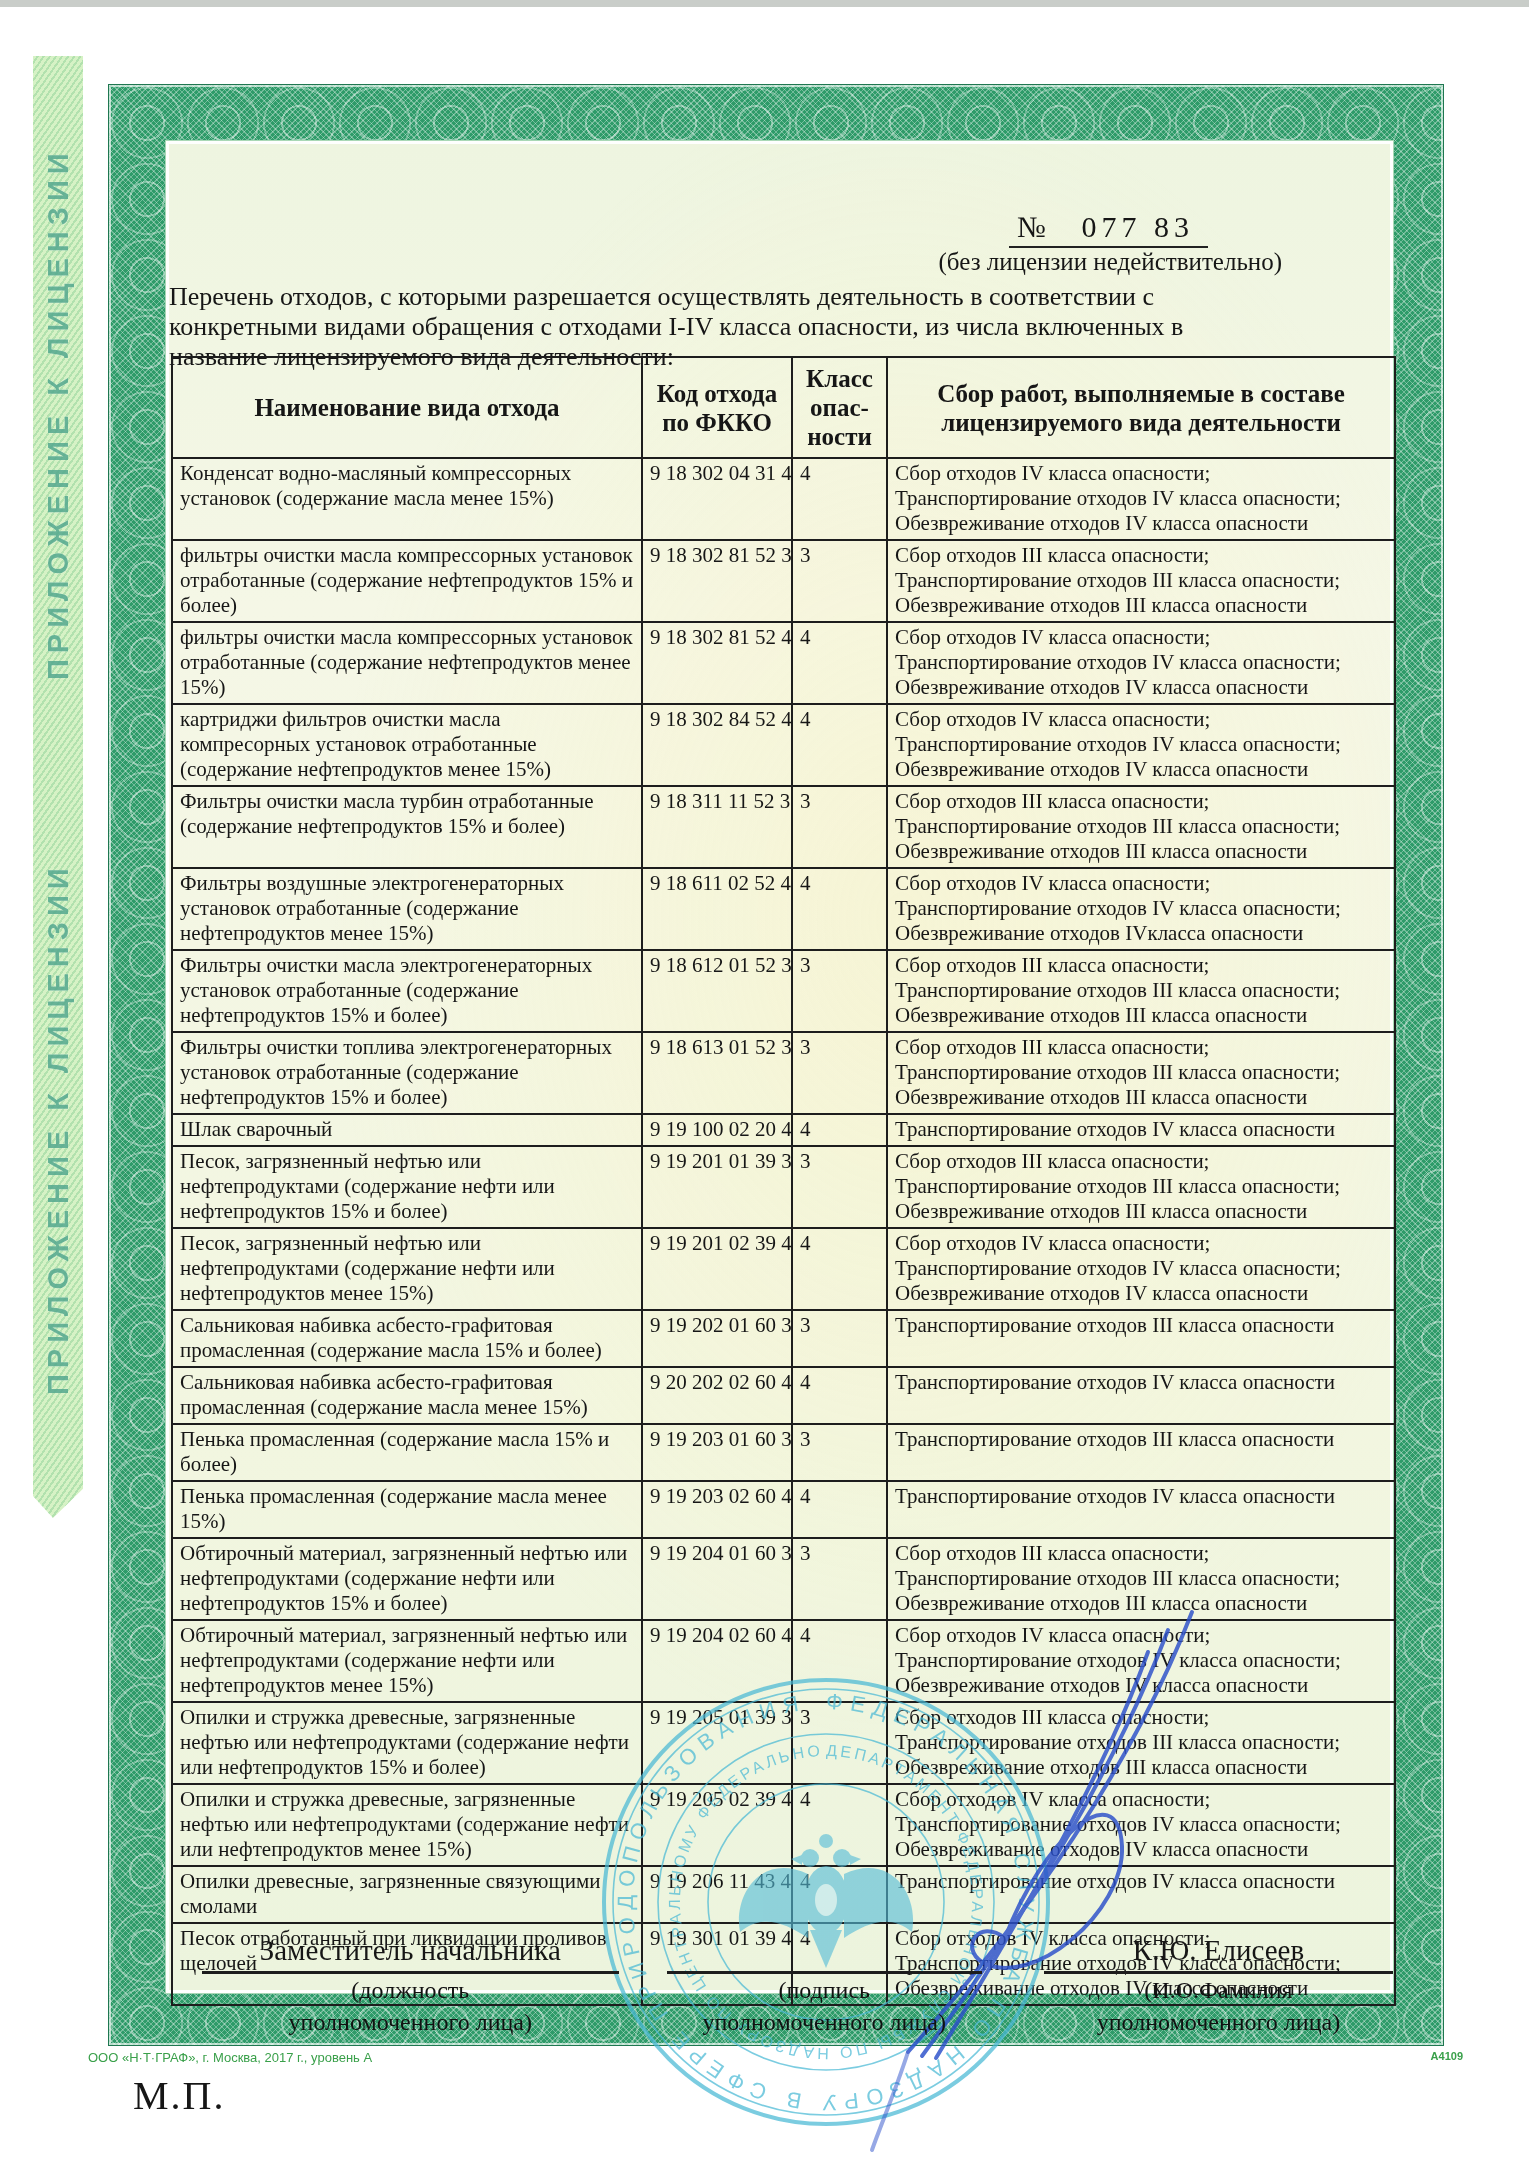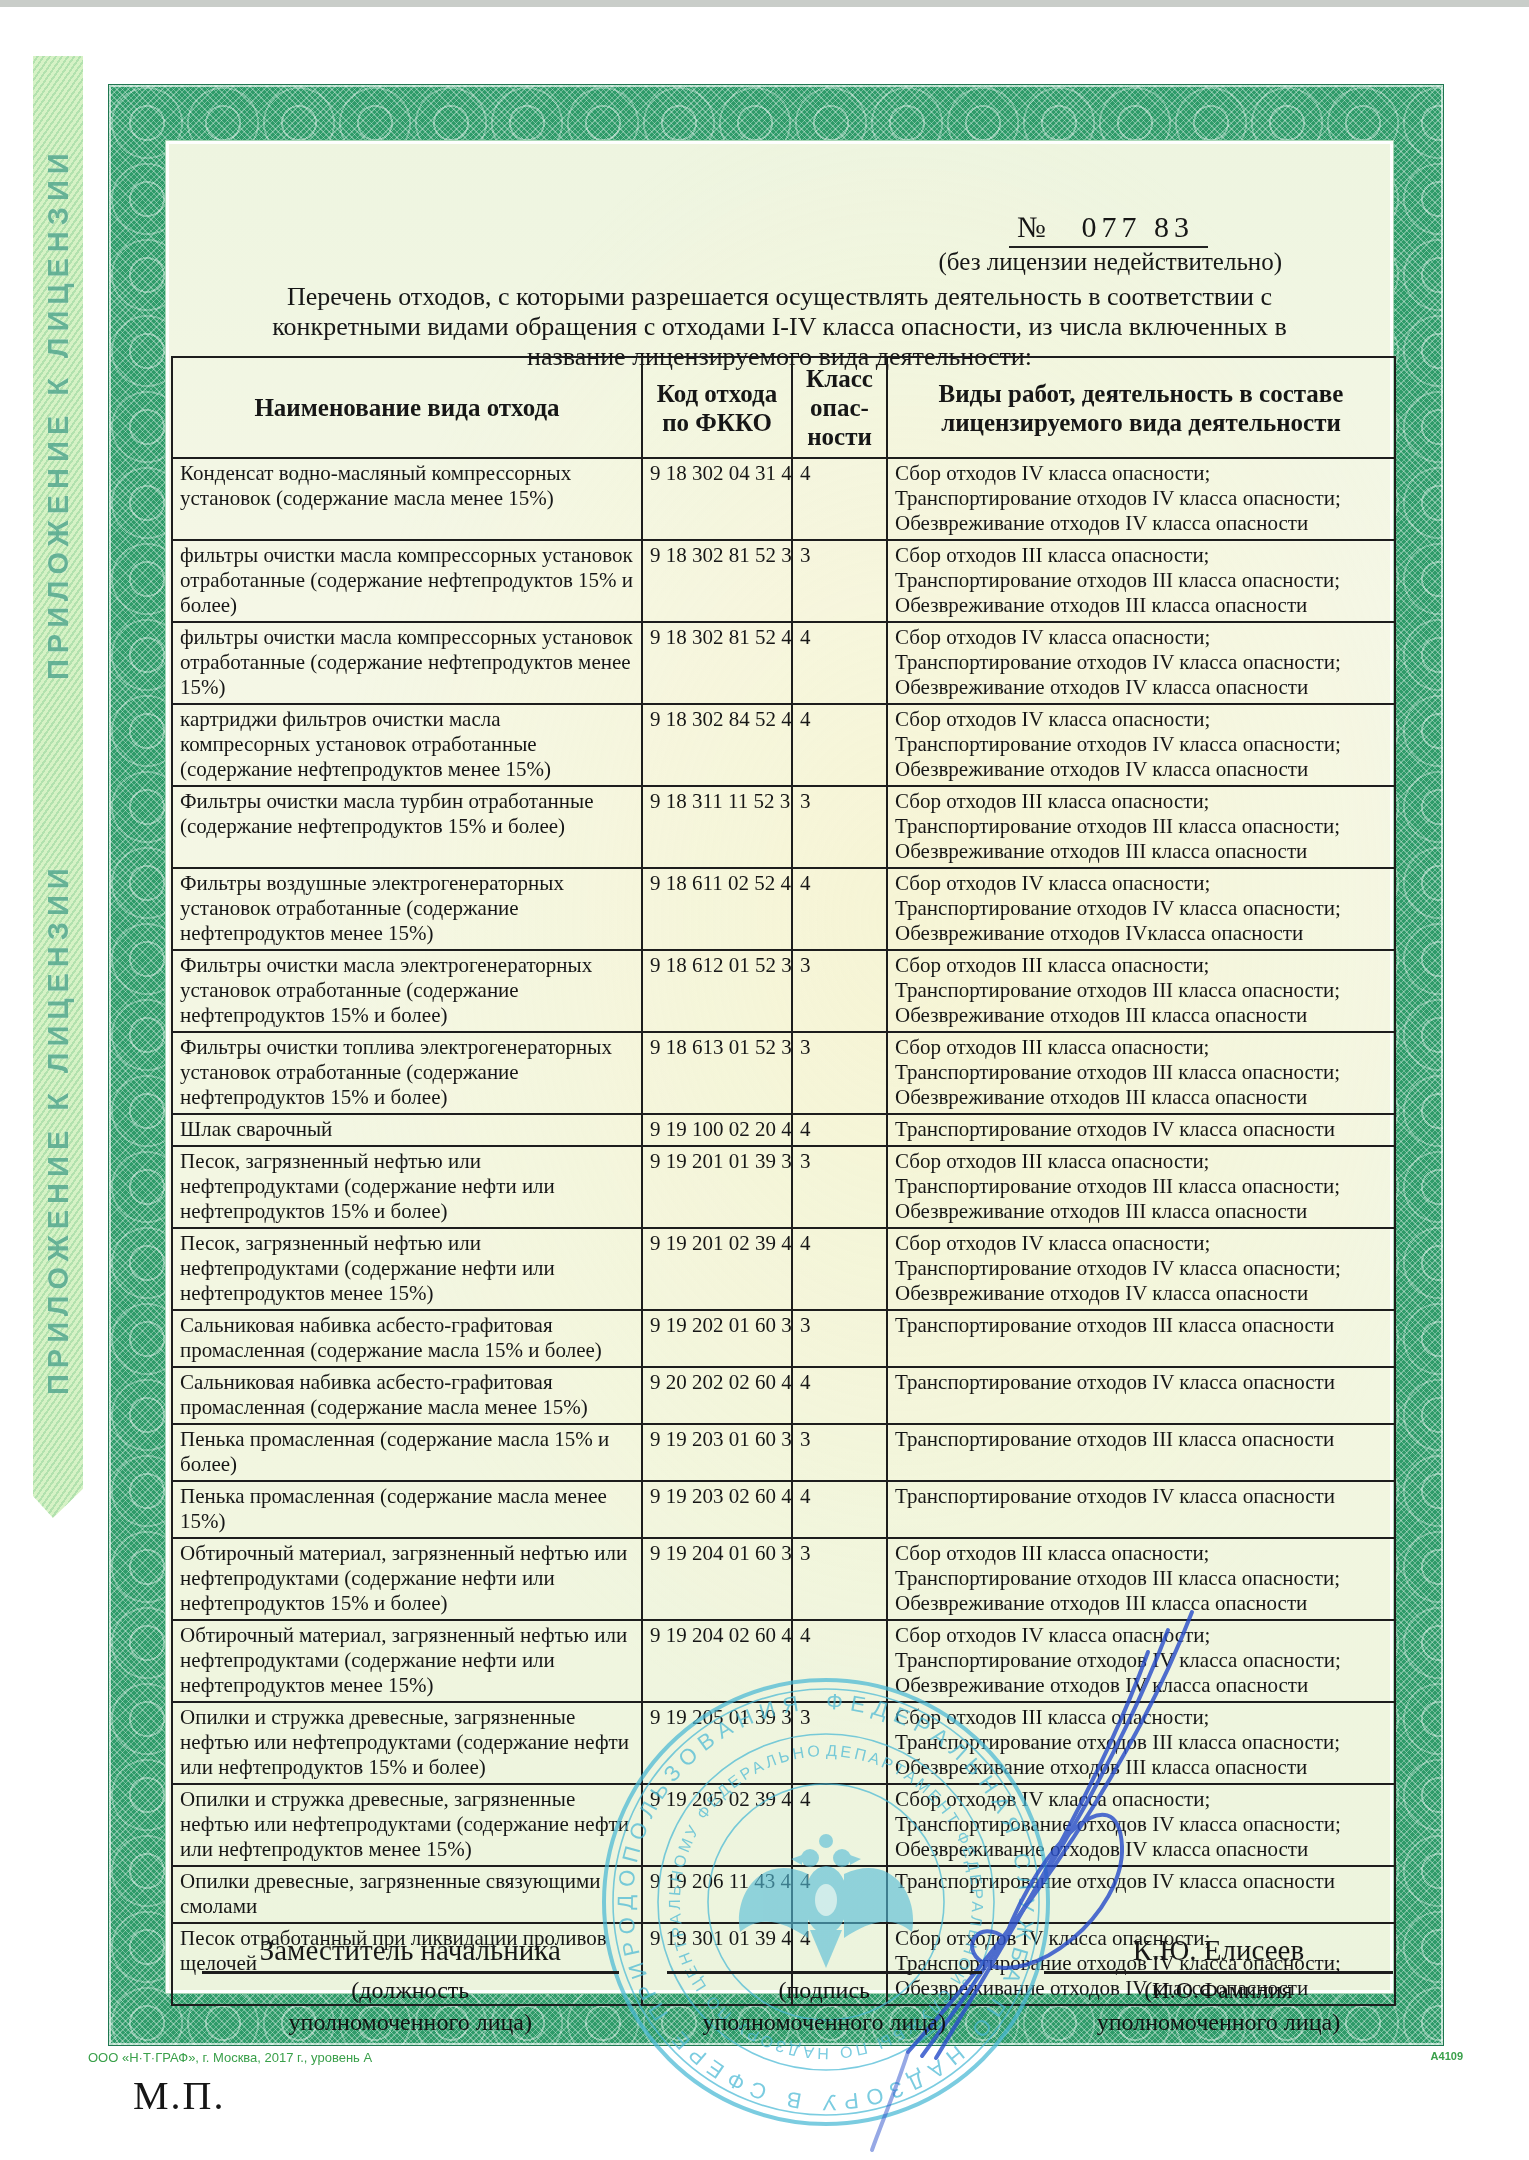--- a/index.html
+++ b/index.html
@@ -46,21 +46,21 @@
   }
 
   .number-line{
     position:absolute;top:66px;right:182px;
     font-size:30px;letter-spacing:2px;
     border-bottom:2px solid #222;padding:0 14px 2px 8px;white-space:nowrap;text-align:center;
   }
   .number-line .num{margin-left:34px;letter-spacing:5px;}
   .validity-note{position:absolute;top:104px;right:108px;font-size:25px;}
 
-  .doc-title{position:absolute;top:138px;left:0;right:0;text-align:center;font-size:26px;line-height:30px;}
+  .doc-title{position:absolute;top:138px;left:0;right:0;text-align:left;font-size:26px;line-height:30px;}
 
   table.waste{
     position:absolute;top:212px;left:2px;width:1223px;
     border-collapse:collapse;table-layout:fixed;
   }
   table.waste th,table.waste td{
     border:2px solid #1d1d1d;vertical-align:top;
     padding:2px 6px 3px 7px;font-size:21px;line-height:25px;
     overflow-wrap:break-word;
   }
@@ -125,21 +125,21 @@
         <col class="c-name">
           <col class="c-code">
           <col class="c-class">
           <col class="c-works">
       </colgroup>
       <thead>
         <tr>
           <th>Наименование вида отхода</th>
           <th>Код отхода по ФККО</th>
           <th>Класс опас-ности</th>
-          <th>Виды работ, деятельность в составе лицензируемого вида деятельности</th>
+          <th>Сбор работ, выполняемые в составе лицензируемого вида деятельности</th>
         </tr>
       </thead>
       <tbody>
           <tr>
             <td class="cell-name">Конденсат водно-масляный компрессорных установок (содержание масла менее 15%)</td>
             <td class="cell-code">9 18 302 04 31 4</td>
             <td class="cell-class">4</td>
             <td class="cell-works">Сбор отходов IV класса опасности; Транспортирование отходов IV класса опасности; Обезвреживание отходов IV класса опасности</td>
           </tr>
           <tr>

